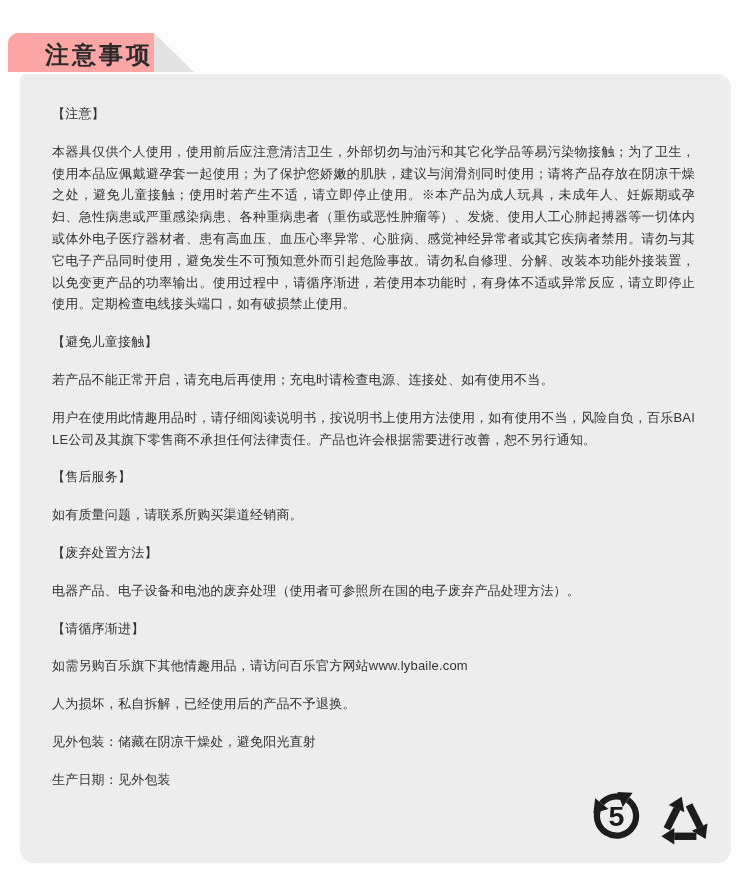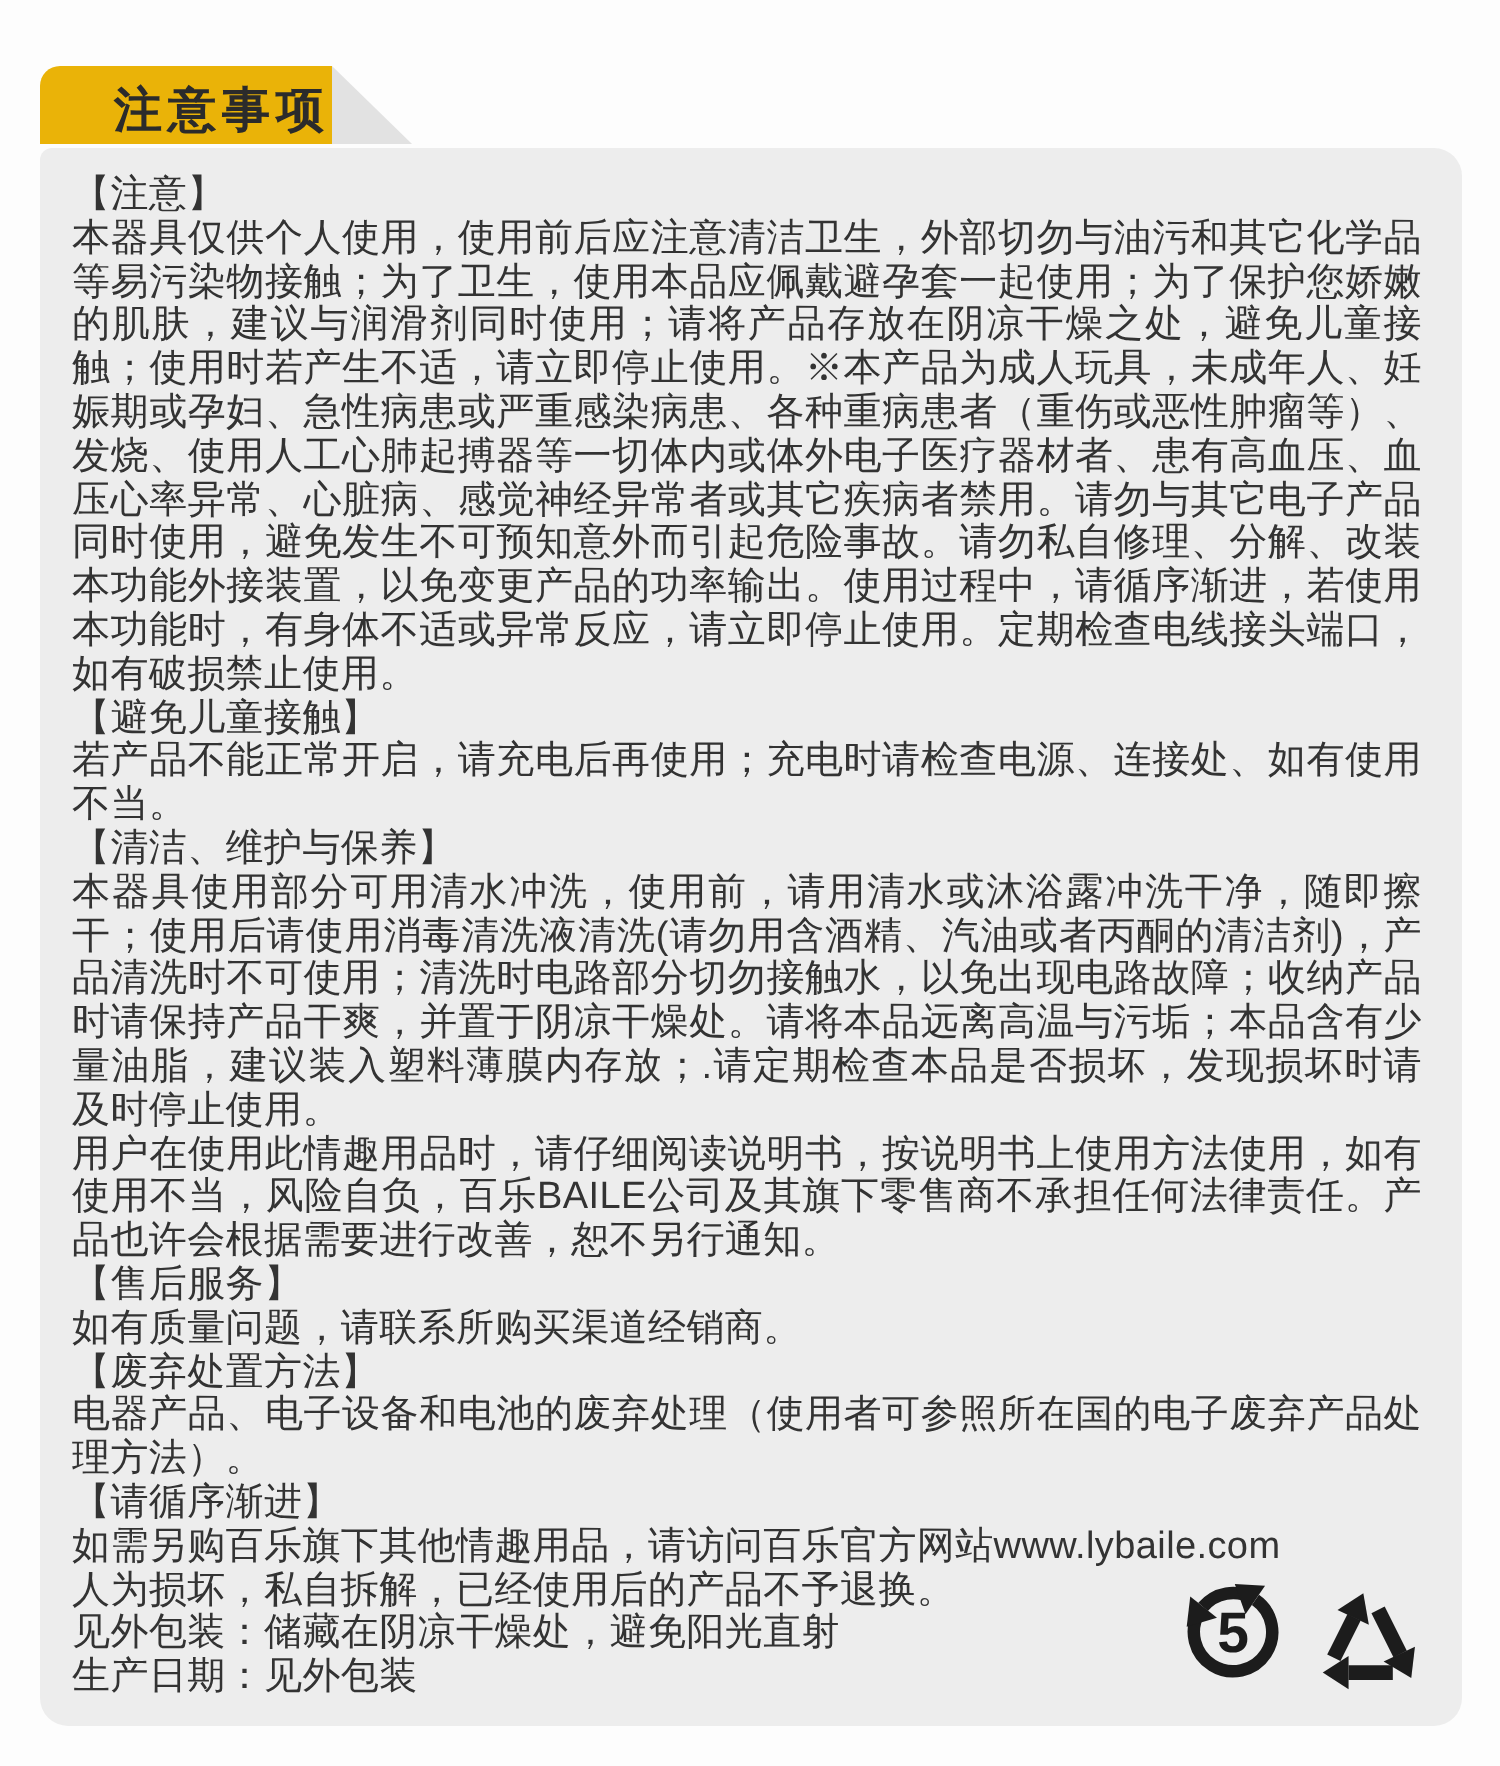--- a/index.html
+++ b/index.html
@@ -6,23 +6,23 @@
   body{
     width:750px;height:883px;
     font-family:"Liberation Sans",sans-serif;
     color:#333;
     overflow:hidden;
   }
   .page{position:relative;width:750px;height:883px;background:#fdfdfd;}
 
   
   .tab{
-    position:absolute;left:20px;top:33px;
+    position:absolute;left:8px;top:33px;
     width:146px;height:39px;
-    background:#eab308;
+    background:#fca5a5;
     border-radius:10px 0 0 0;
   }
   .tab::after{
     content:"";position:absolute;left:146px;top:0;
     width:0;height:0;
     border-bottom:39px solid #e2e2e2;
     border-right:40px solid transparent;
   }
   .tab-label{
     display:block;
@@ -34,22 +34,22 @@
   
   .panel{
     position:absolute;left:20px;top:74px;
     width:711px;height:789px;
     box-sizing:border-box;
     background:#ededed;
     border-radius:6px 14px 14px 14px;
     padding:13px 20px 0 16px;
   }
   .sec-h,.sec-p{
-    margin:0;padding:0;
-    font-size:19px;line-height:21.8px;font-weight:400;
+    margin:16px;padding:0;
+    font-size:13px;line-height:21.8px;font-weight:400;
     text-align:justify;
     letter-spacing:0.2px;
     color:#333;
     word-break:break-all;
   }
 
   
   .footer-icons{
     position:absolute;right:18px;bottom:17px;
     display:flex;align-items:center;gap:9px;
@@ -70,24 +70,20 @@
     <section>
       <h2 class="sec-h">【注意】</h2>
       <p class="sec-p">本器具仅供个人使用，使用前后应注意清洁卫生，外部切勿与油污和其它化学品等易污染物接触；为了卫生，使用本品应佩戴避孕套一起使用；为了保护您娇嫩的肌肤，建议与润滑剂同时使用；请将产品存放在阴凉干燥之处，避免儿童接触；使用时若产生不适，请立即停止使用。※本产品为成人玩具，未成年人、妊娠期或孕妇、急性病患或严重感染病患、各种重病患者（重伤或恶性肿瘤等）、发烧、使用人工心肺起搏器等一切体内或体外电子医疗器材者、患有高血压、血压心率异常、心脏病、感觉神经异常者或其它疾病者禁用。请勿与其它电子产品同时使用，避免发生不可预知意外而引起危险事故。请勿私自修理、分解、改装本功能外接装置，以免变更产品的功率输出。使用过程中，请循序渐进，若使用本功能时，有身体不适或异常反应，请立即停止使用。定期检查电线接头端口，如有破损禁止使用。</p>
     </section>
 
     <section>
       <h2 class="sec-h">【避免儿童接触】</h2>
       <p class="sec-p">若产品不能正常开启，请充电后再使用；充电时请检查电源、连接处、如有使用不当。</p>
     </section>
 
-    <section>
-      <h2 class="sec-h">【清洁、维护与保养】</h2>
-      <p class="sec-p">本器具使用部分可用清水冲洗，使用前，请用清水或沐浴露冲洗干净，随即擦干；使用后请使用消毒清洗液清洗(请勿用含酒精、汽油或者丙酮的清洁剂)，产品清洗时不可使用；清洗时电路部分切勿接触水，以免出现电路故障；收纳产品时请保持产品干爽，并置于阴凉干燥处。请将本品远离高温与污垢；本品含有少量油脂，建议装入塑料薄膜内存放；.请定期检查本品是否损坏，发现损坏时请及时停止使用。</p>
-    </section>
 
     <section>
       <p class="sec-p">用户在使用此情趣用品时，请仔细阅读说明书，按说明书上使用方法使用，如有使用不当，风险自负，百乐BAILE公司及其旗下零售商不承担任何法律责任。产品也许会根据需要进行改善，恕不另行通知。</p>
     </section>
 
     <section>
       <h2 class="sec-h">【售后服务】</h2>
       <p class="sec-p">如有质量问题，请联系所购买渠道经销商。</p>
     </section>
 

